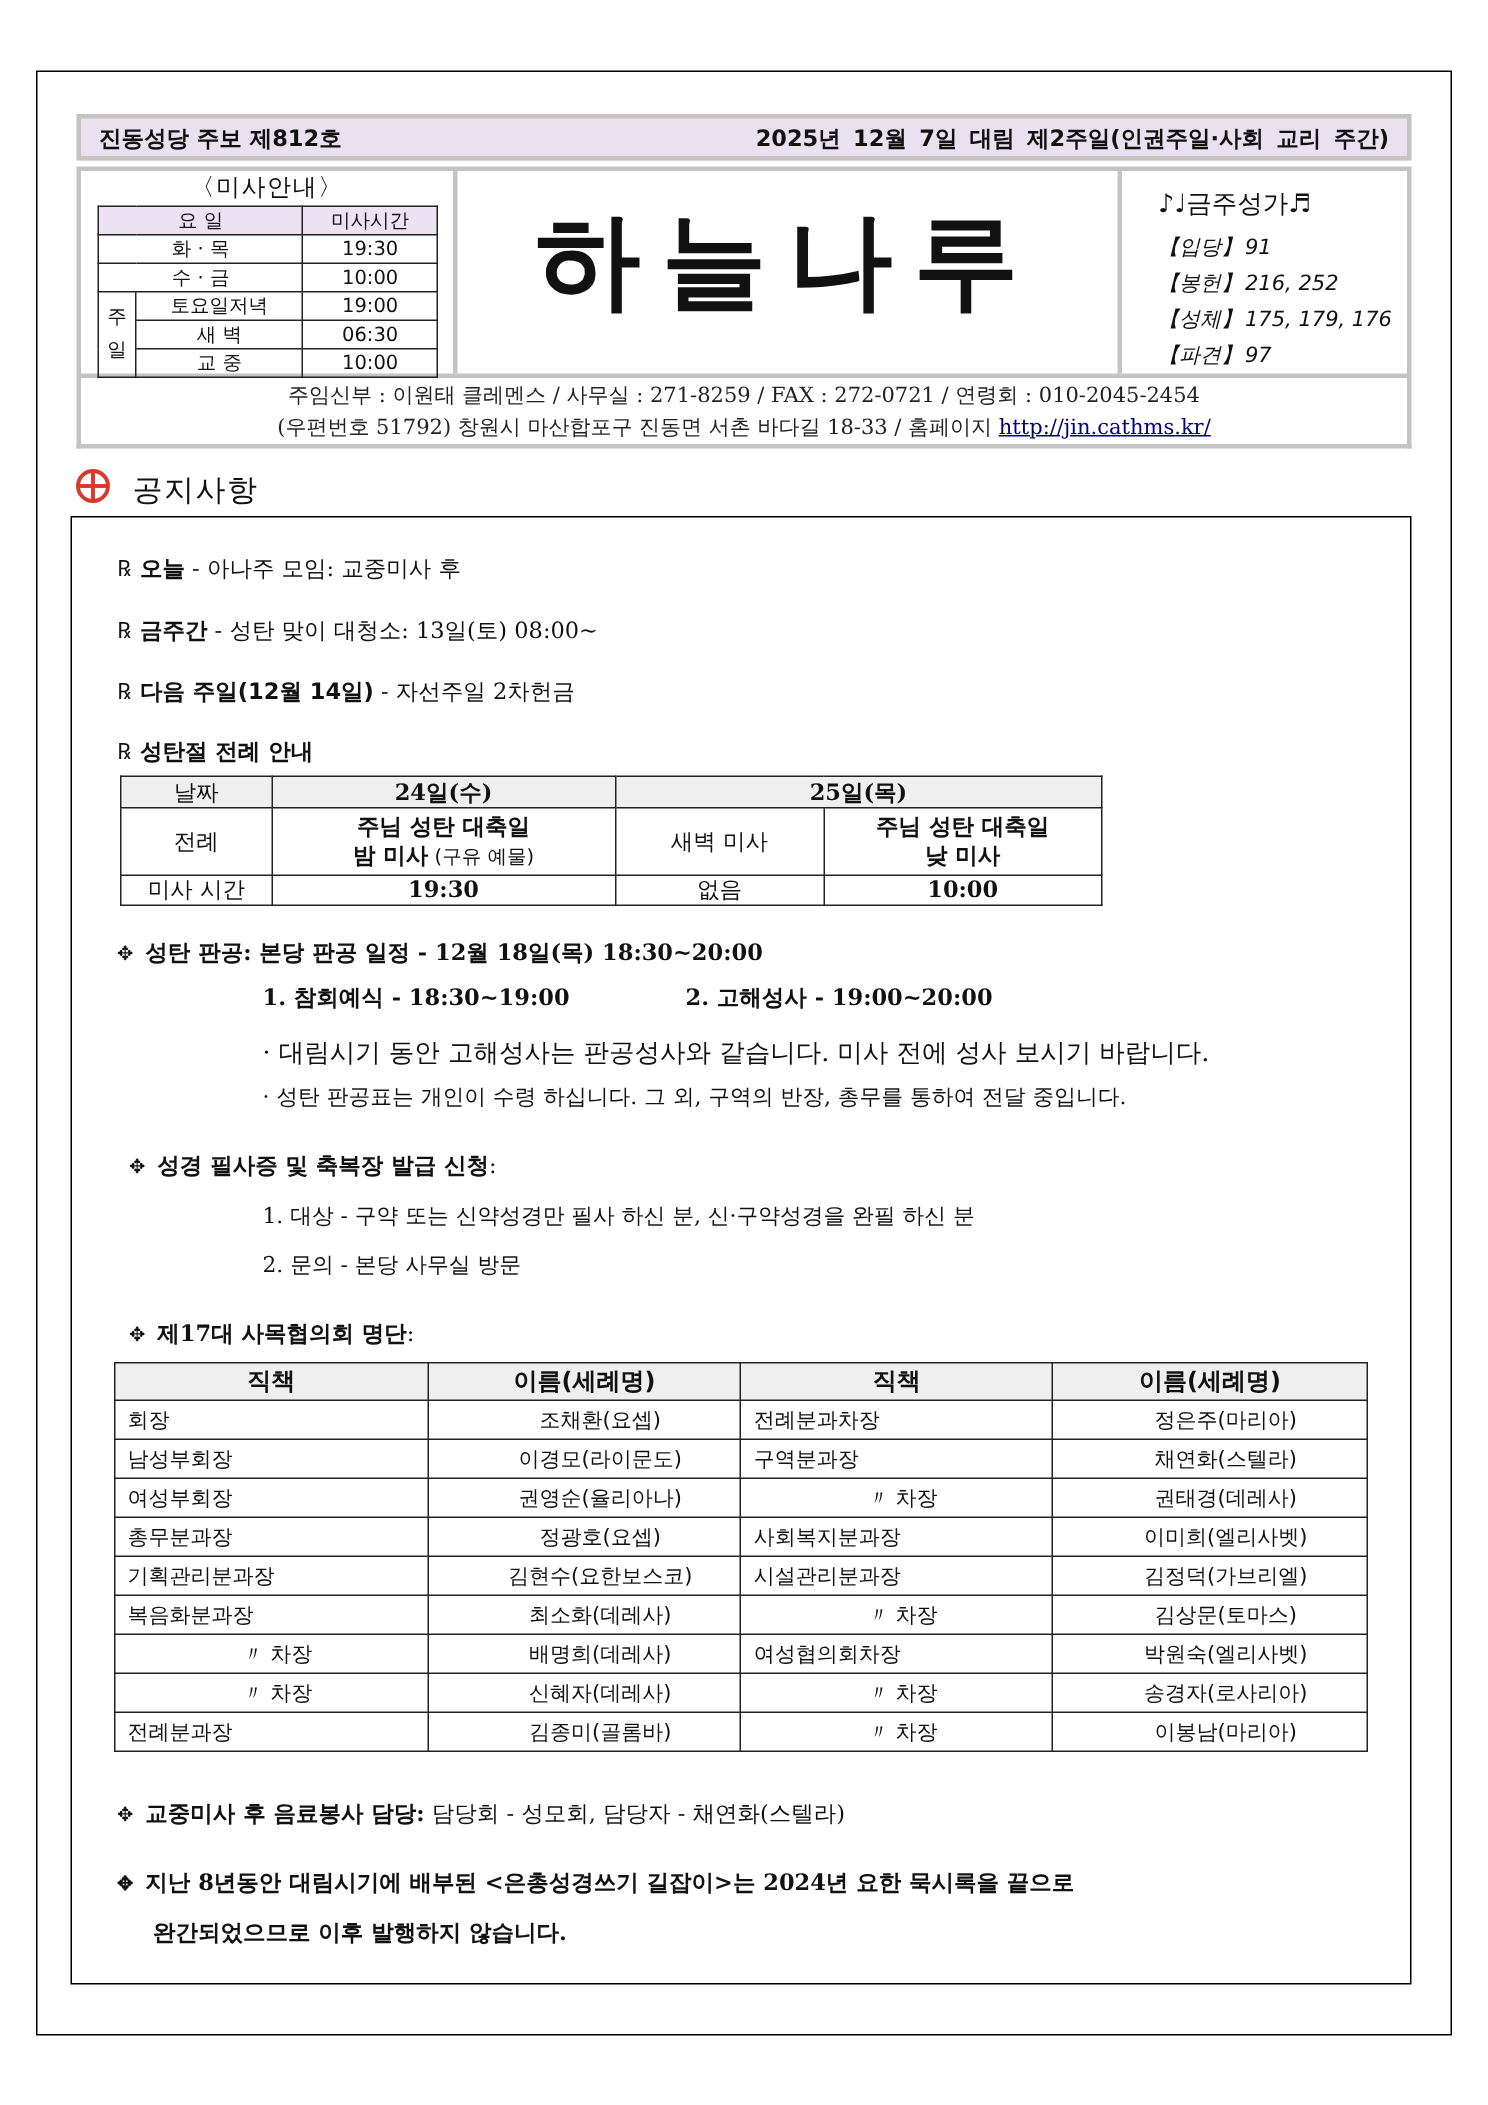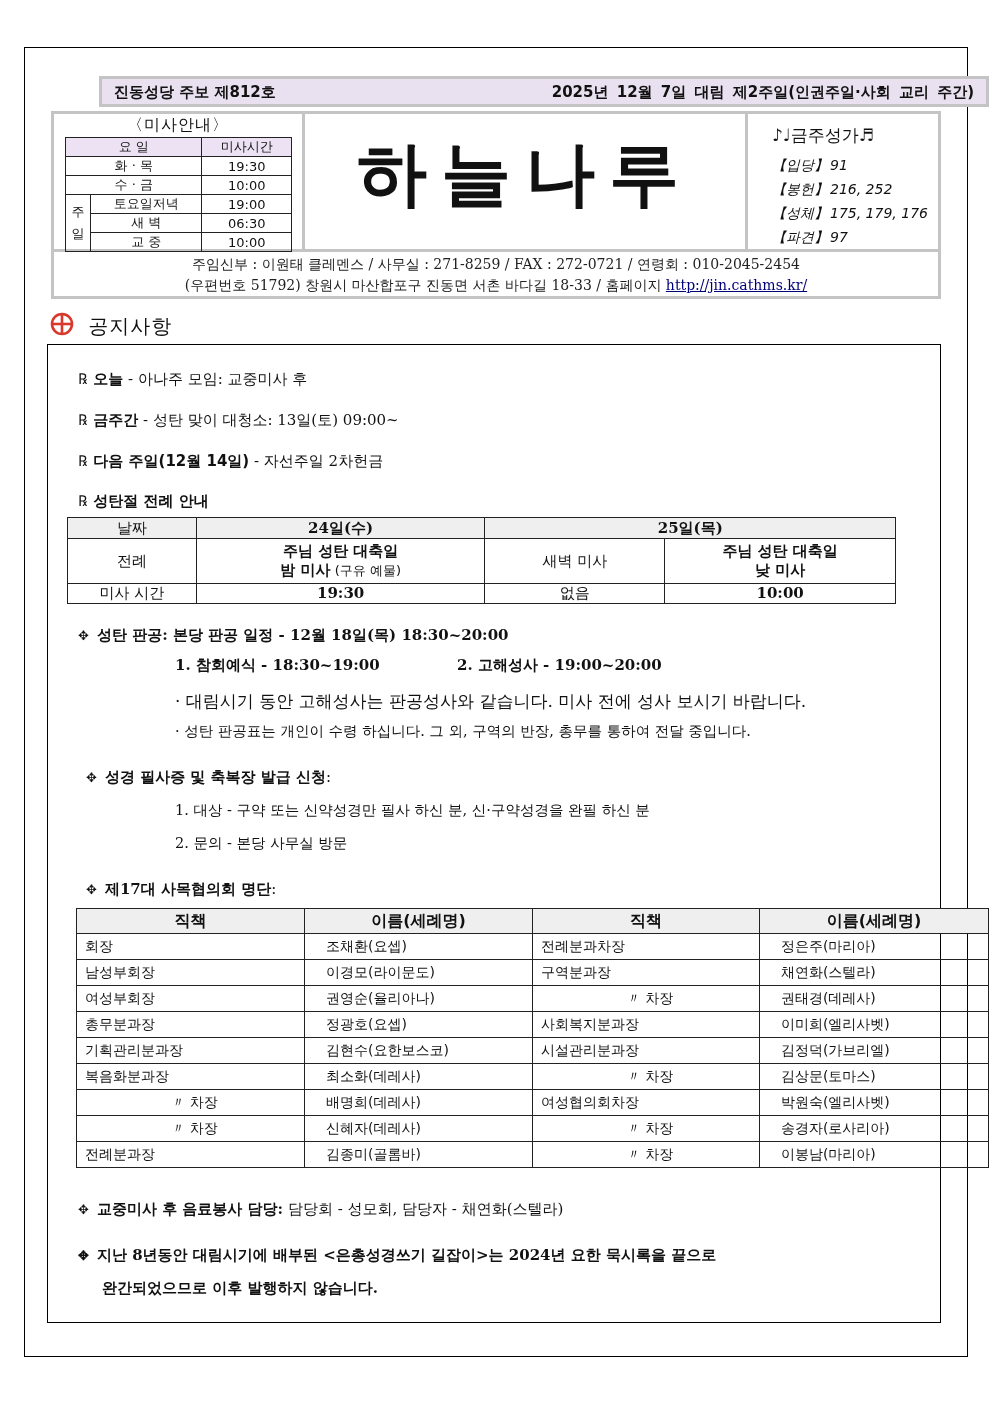--- a/index.html
+++ b/index.html
@@ -1,20 +1,20 @@
 <!DOCTYPE html>
 <html><head>
 <meta charset="utf-8">
 <style>
   html, body { margin: 0; padding: 0; background: #ffffff; }
   body { width: 992px; height: 1403px; position: relative; font-family: "DejaVu Sans", sans-serif; color: #111; }
   .page-frame { position: absolute; left: 24px; top: 47px; width: 944px; height: 1310px; border: 1px solid #000; box-sizing: border-box; }
 
   .header-bar { position: absolute; left: 51px; top: 76px; width: 890px; height: 31px; box-sizing: border-box;
-    border: 3px solid #c4c4c4; background: #e9e0f0; font-weight: bold; font-size: 15px; margin-left: 48px; }
+    border: 3px solid #c4c4c4; background: #e9e0f0; font-weight: bold; font-size: 15px; }
   .header-bar .left { position: absolute; left: 12px; top: 4px; }
   .header-bar .right { position: absolute; right: 12px; top: 4px; word-spacing: 3px; }
 
   .mast { position: absolute; left: 51px; top: 111px; width: 890px; height: 141px; box-sizing: border-box; border: 3px solid #c4c4c4; }
   .mast .col-mass { position: absolute; left: 0; top: 0; width: 248px; height: 135px; border-right: 3px solid #c4c4c4; }
   .mast .col-title { position: absolute; left: 251px; top: 0; width: 440px; height: 135px; }
   .mast .col-hymn { position: absolute; left: 691px; top: 0; width: 193px; height: 135px; border-left: 3px solid #c4c4c4; }
 
   .mass-caption { text-align: center; font-size: 16px; margin-top: 1px; height: 22px; letter-spacing: 1px; }
   table.mass { position: absolute; left: 11px; top: 23px; width: 227px; border-collapse: collapse; font-size: 13px; }
@@ -36,30 +36,30 @@
   .section-head .cross { display: inline-block; vertical-align: middle; }
   .section-head .label { vertical-align: middle; margin-left: 8px; letter-spacing: 1px; }
 
   .notice-box { position: absolute; left: 47px; top: 344px; width: 894px; height: 979px; border: 1px solid #000; box-sizing: border-box; }
 
   .item { position: absolute; font-family: "DejaVu Serif", serif; font-size: 15px; }
   .item b { font-family: "DejaVu Sans", sans-serif; font-weight: bold; }
   .rx { font-family: "DejaVu Serif", serif; margin-right: 6px; font-size: 15px; }
   .dia { font-size: 13px; margin-right: 8px; }
 
-  table.xmas { position: absolute; left: 67px; top: 517px; width: 829px; border-collapse: collapse; font-family: "DejaVu Serif", serif; font-size: 15px; }
+  table.xmas { position: absolute; left: 80px; top: 517px; width: 655px; border-collapse: collapse; font-family: "DejaVu Serif", serif; font-size: 15px; }
   table.xmas td { border: 1px solid #222; text-align: center; padding: 0; line-height: 19px; }
   table.xmas tr.hdr td { background: #efefef; height: 20px; }
   table.xmas .bold { font-weight: bold; }
   table.xmas .small { font-weight: normal; font-size: 13px; font-family: "DejaVu Sans", sans-serif; }
 
-  table.council { position: absolute; left: 76px; top: 908px; width: 913px; border-collapse: collapse; font-family: "DejaVu Sans", sans-serif; font-size: 14px; }
+  table.council { position: absolute; left: 76px; top: 908px; width: 836px; border-collapse: collapse; font-family: "DejaVu Sans", sans-serif; font-size: 14px; }
   table.council th { background: #efefef; border: 1px solid #222; font-size: 16px; font-weight: bold; height: 24px; padding: 0; }
   table.council td { border: 1px solid #222; height: 25px; padding: 0 0 0 8px; text-align: left; }
-  table.council td.name { padding-left: 21px; }
+  table.council td.name { padding-left: 21px; text-align: center; }
   table.council td.ditto { text-align: center; }
 </style>
 </head>
 <body>
 
 <div class="page-frame"></div>
 
 <div class="header-bar">
   <span class="left">진동성당 주보 제812호</span>
   <span class="right">2025년  12월  7일  대림 제2주일(인권주일·사회 교리 주간)</span>
@@ -140,21 +140,21 @@
   </span>
   <span class="label">공지사항</span>
 </div>
 
 <div class="notice-box"></div>
 
 <div class="item" style="left:78px; top:368px;">
   <span class="rx">℞</span><b>오늘</b><span> - 아나주 모임: 교중미사 후</span>
 </div>
 <div class="item" style="left:78px; top:409px;">
-  <span class="rx">℞</span><b>금주간</b><span> - 성탄 맞이 대청소: 13일(토) 09:00~</span>
+  <span class="rx">℞</span><b>금주간</b><span> - 성탄 맞이 대청소: 13일(토) 08:00~</span>
 </div>
 <div class="item" style="left:78px; top:450px;">
   <span class="rx">℞</span><b>다음 주일(12월 14일)</b><span> - 자선주일 2차헌금</span>
 </div>
 <div class="item" style="left:78px; top:490px;">
   <span class="rx">℞</span><b>성탄절 전례 안내</b>
 </div>
 
 <table class="xmas">
   <colgroup>

